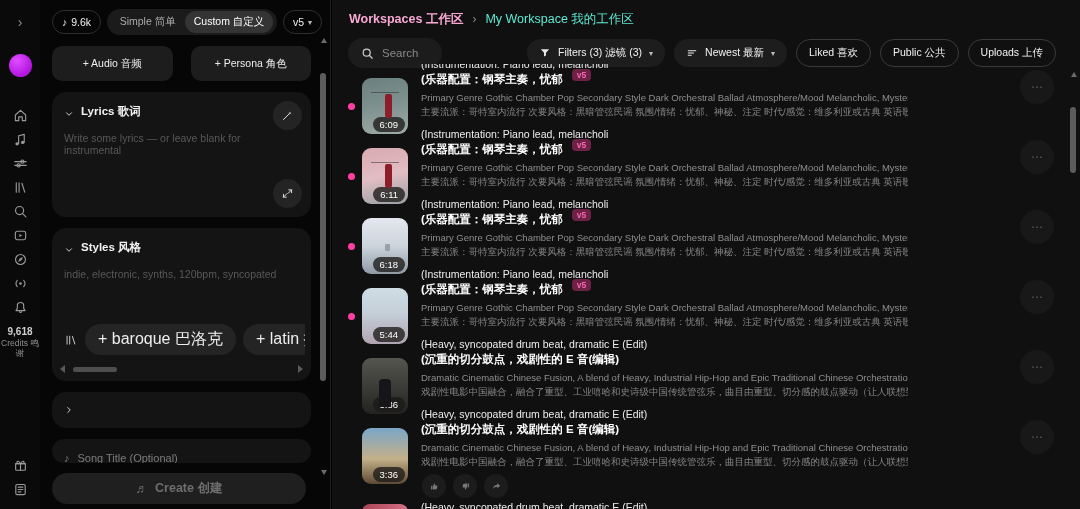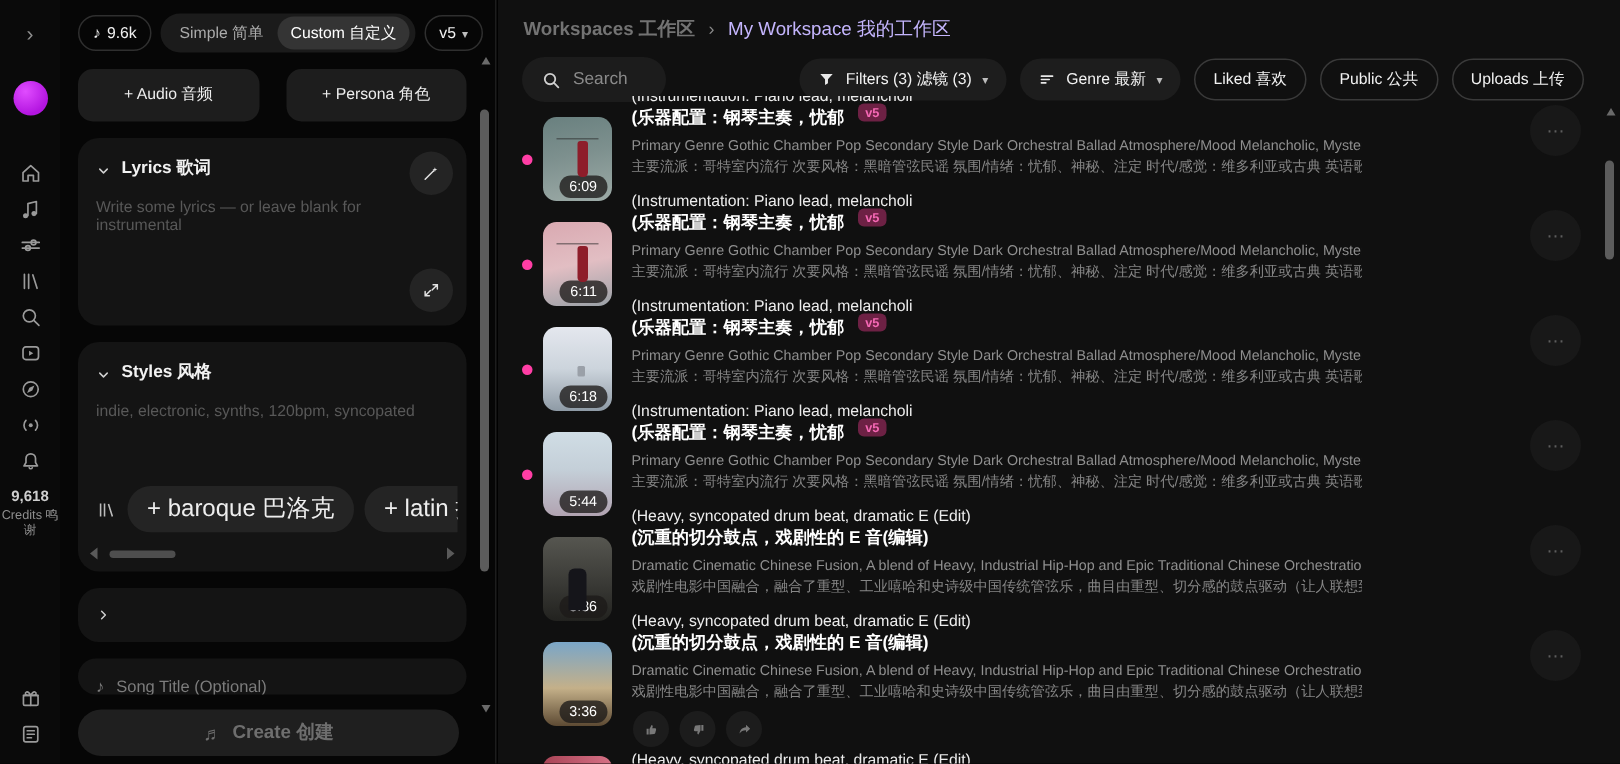--- a/index.html
+++ b/index.html
@@ -66,23 +66,23 @@
   .vsb .dn { bottom:0; border-top:5px solid #6a6a6a; }
   .vsb .thumb { position:absolute; left:0; width:6px; background:#5c5c5c; border-radius:3px; cursor:pointer; }
   .panel-sb { right:3px; top:38px; bottom:34px; }
   .panel-sb .thumb { top:9px; height:308px; }
   .content-sb { right:3px; top:72px; bottom:4px; }
   .content-sb .thumb { top:9px; height:66px; }
 
   
   .content { position:absolute; left:332px; top:0; right:0; height:509px; background:#101010; }
   .crumbs { height:38px; display:flex; align-items:center; gap:9px; padding-left:17px; font-size:12.5px; }
-  .crumbs .root { font-weight:bold; color:#737373; cursor:pointer; }
+  .crumbs .root { font-weight:bold; color:#f9a8d4; cursor:pointer; }
   .crumbs .sep { color:#8a8a8a; font-size:12px; }
-  .crumbs .cur { color:#c4b5fd; cursor:pointer; }
+  .crumbs .cur { color:#5eead4; cursor:pointer; }
   .toolbar { display:flex; align-items:center; gap:9px; padding:0 24px 0 16px; height:30px; }
   .search { flex:1; max-width:318px; height:30px; background:#1c1c1c; border-radius:15px; display:flex;
     align-items:center; gap:8px; padding:0 13px; }
   .search svg { width:13px; height:13px; stroke:#cfcfcf; fill:none; stroke-width:1.5; stroke-linecap:round; flex-shrink:0; }
   .search input { background:none; border:none; outline:none; color:#ddd; font-size:11.5px; width:100%;
     font-family:"Liberation Sans", sans-serif; }
   .search input::placeholder { color:#8a8a8a; }
   .tpill { height:28px; background:#1d1d1d; border-radius:14px; display:flex; align-items:center; gap:7px;
     padding:0 12px; font-size:10.5px; color:#f2f2f2; cursor:pointer; white-space:nowrap; }
   .tpill svg { width:12px; height:12px; flex-shrink:0; }
@@ -324,21 +324,21 @@
       <svg viewBox="0 0 16 16">
           <path fill="#e8e8e8" d="M2.5 3h11l-4.2 4.8v3.6l-2.6 1.4V7.8z"></path>
         </svg>
       <span>Filters (3) 滤镜 (3)</span>
       <span class="caret">▾</span>
     </div>
     <div class="tpill">
       <svg viewBox="0 0 16 16">
           <path stroke="#e8e8e8" stroke-width="1.4" stroke-linecap="round" d="M3 5h10M3 8h7M3 11h4"></path>
         </svg>
-      <span>Genre 最新</span>
+      <span>Newest 最新</span>
       <span class="caret">▾</span>
     </div>
     <div class="opill">
         <span>Liked 喜欢</span>
       </div>
     <div class="opill">
         <span>Public 公共</span>
       </div>
     <div class="opill">
         <span>Uploads 上传</span>

